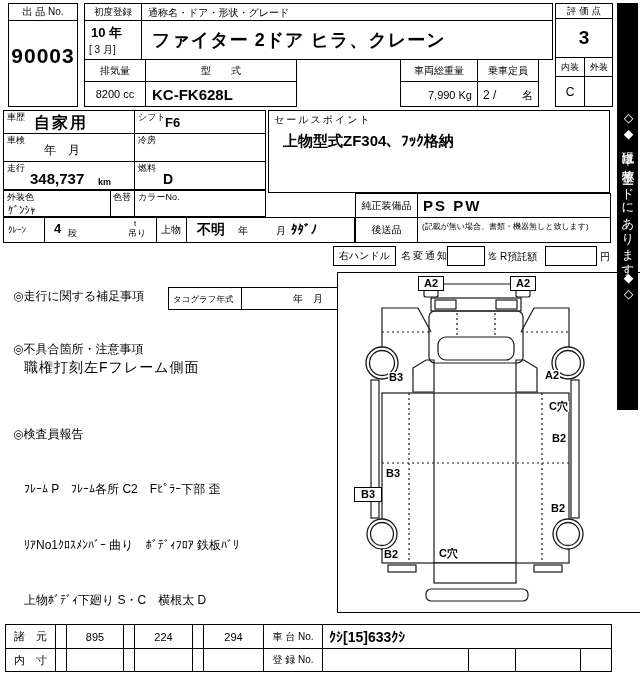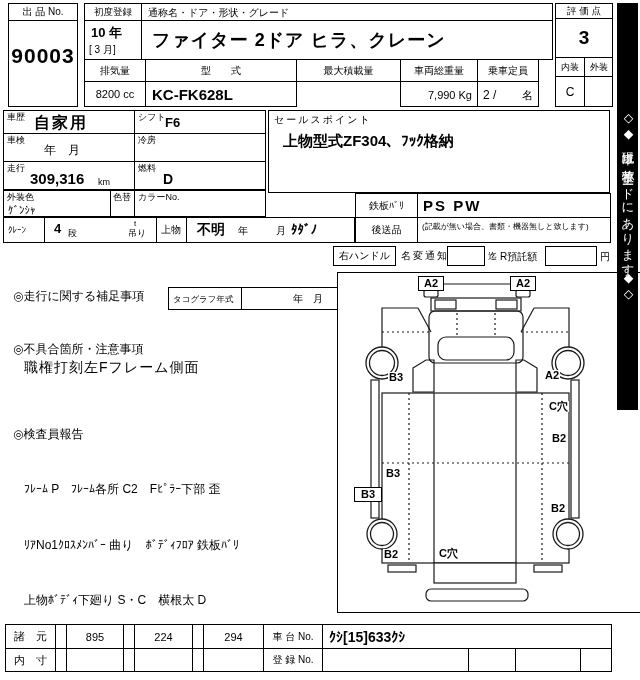--- a/index.html
+++ b/index.html
@@ -70,23 +70,20 @@
       <span>8200 cc</span>
     </div>
 
   <div class="box ctr" style="left:145px;top:59px;width:152px;height:23px;font-size:10px;">
       <span>型　　式</span>
     </div>
   <div class="box" style="left:145px;top:81px;width:152px;height:26px;">
     <div class="t b" style="left:6px;top:5px;font-size:15px;">KC-FK628L</div>
   </div>
 
-  <div class="box ctr" style="left:296px;top:59px;width:105px;height:23px;font-size:10px;">
-      <span>最大積載量</span>
-    </div>
 
   <div class="box ctr" style="left:400px;top:59px;width:78px;height:23px;font-size:10px;">
       <span>車両総重量</span>
     </div>
   <div class="box" style="left:400px;top:81px;width:78px;height:26px;">
     <div class="t" style="right:5px;top:8px;font-size:11px;">7,990 Kg</div>
   </div>
 
   <div class="box ctr" style="left:477px;top:59px;width:62px;height:23px;font-size:10px;">
       <span>乗車定員</span>
@@ -108,22 +105,22 @@
   <div class="box" style="left:3px;top:133px;width:132px;height:34px;">
     <span class="cl">車検</span>
     <div class="t" style="left:40px;top:10px;font-size:12px;">年　月</div>
   </div>
   <div class="box" style="left:134px;top:133px;width:132px;height:29px;">
     <span class="cl">冷房</span>
   </div>
 
   <div class="box" style="left:3px;top:161px;width:132px;height:29px;">
     <span class="cl">走行</span>
-    <div class="t b" style="left:26px;top:9px;font-size:15px;">309,316</div>
-    <div class="t" style="left:94px;top:16px;font-size:9px;">km</div>
+    <div class="t b" style="left:26px;top:9px;font-size:15px;">348,737</div>
+    <div class="t" style="left:94px;top:16px;font-size:9px;font-weight:bold;">km</div>
   </div>
   <div class="box" style="left:134px;top:161px;width:132px;height:29px;">
     <span class="cl">燃料</span>
     <div class="t b" style="left:28px;top:10px;font-size:14px;">D</div>
   </div>
 
   <div class="box" style="left:3px;top:190px;width:120px;height:27px;padding-left:26px;">
     <span class="cl">外装色</span>
     <div class="t" style="left:4px;top:14px;font-size:11px;">ｹﾞﾝｼｬ</div>
   </div>
@@ -149,21 +146,21 @@
     <div class="t" style="left:272px;top:8px;font-size:10px;">月</div>
     <div class="t b" style="left:287px;top:5px;font-size:13px;">ﾀﾀﾞﾉ</div>
   </div>
 
   <div class="box" style="left:268px;top:110px;width:342px;height:83px;">
     <div class="t" style="left:5px;top:4px;font-size:10px;letter-spacing:2px;">セールスポイント</div>
     <div class="t b" style="left:14px;top:22px;font-size:15px;">上物型式ZF304、ﾌｯｸ格納</div>
   </div>
 
   <div class="box ctr" style="left:355px;top:193px;width:63px;height:25px;font-size:10px;">
-      <span>鉄板ﾊﾞﾘ</span>
+      <span>純正装備品</span>
     </div>
   <div class="box" style="left:417px;top:193px;width:194px;height:25px;">
     <div class="t b" style="left:5px;top:4px;font-size:15px;letter-spacing:2px;">PS PW</div>
   </div>
   <div class="box ctr" style="left:355px;top:217px;width:63px;height:26px;font-size:10px;">
       <span>後送品</span>
     </div>
   <div class="box" style="left:417px;top:217px;width:194px;height:26px;">
     <div class="t" style="left:4px;top:5px;font-size:8px;">(記載が無い場合、書類・機器無しと致します)</div>
   </div>

